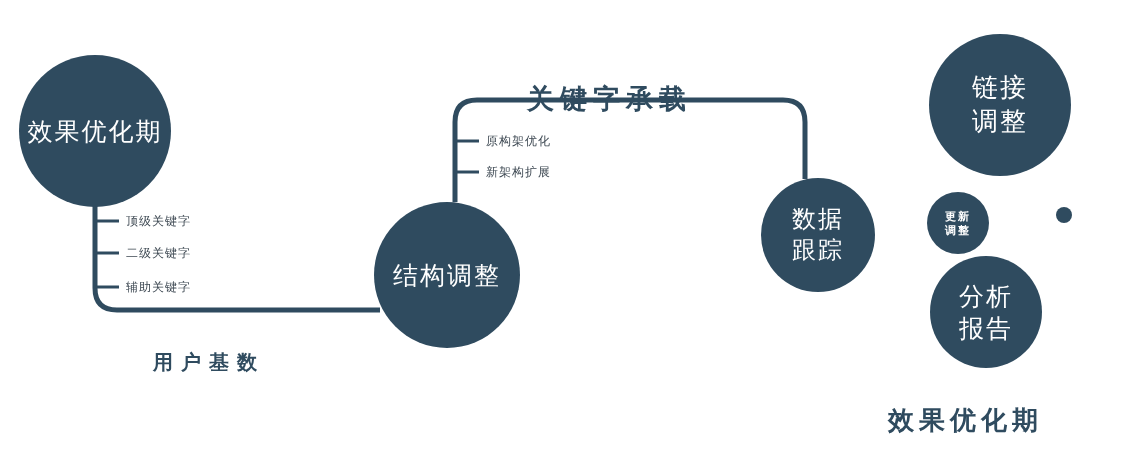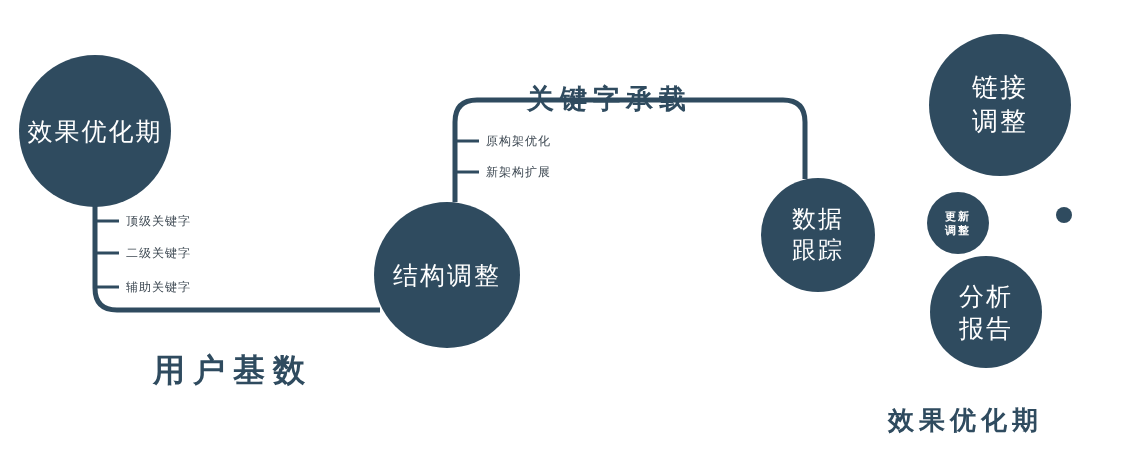--- a/index.html
+++ b/index.html
@@ -38,21 +38,21 @@
   .dot{
     position:absolute;border-radius:50%;background:var(--node-fill);
   }
   .branch-label{
     position:absolute;font-size:12px;color:var(--branch-color);
     letter-spacing:1px;white-space:nowrap;
   }
   .edge-label{
     position:absolute;color:var(--label-color);white-space:nowrap;margin-top:19px;
   }
-  .edge-label.user-base{font-size:32px;font-weight:700;letter-spacing:8px;}
+  .edge-label.user-base{font-size:20px;font-weight:700;letter-spacing:8px;}
   .edge-label.keyword-carry{font-size:27px;font-weight:600;letter-spacing:6px;}
   .footer-label{
     position:absolute;font-size:26px;font-weight:700;letter-spacing:5px;
     color:var(--label-color);white-space:nowrap;
   }
 </style>
 </head>
 <body>
 
 <div class="canvas">

